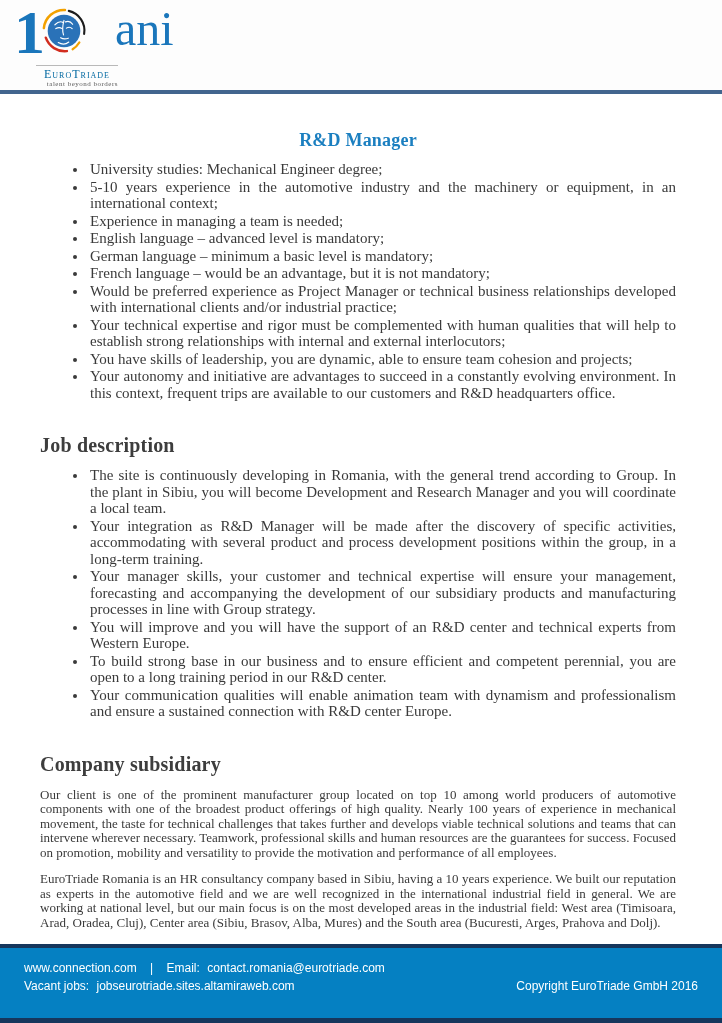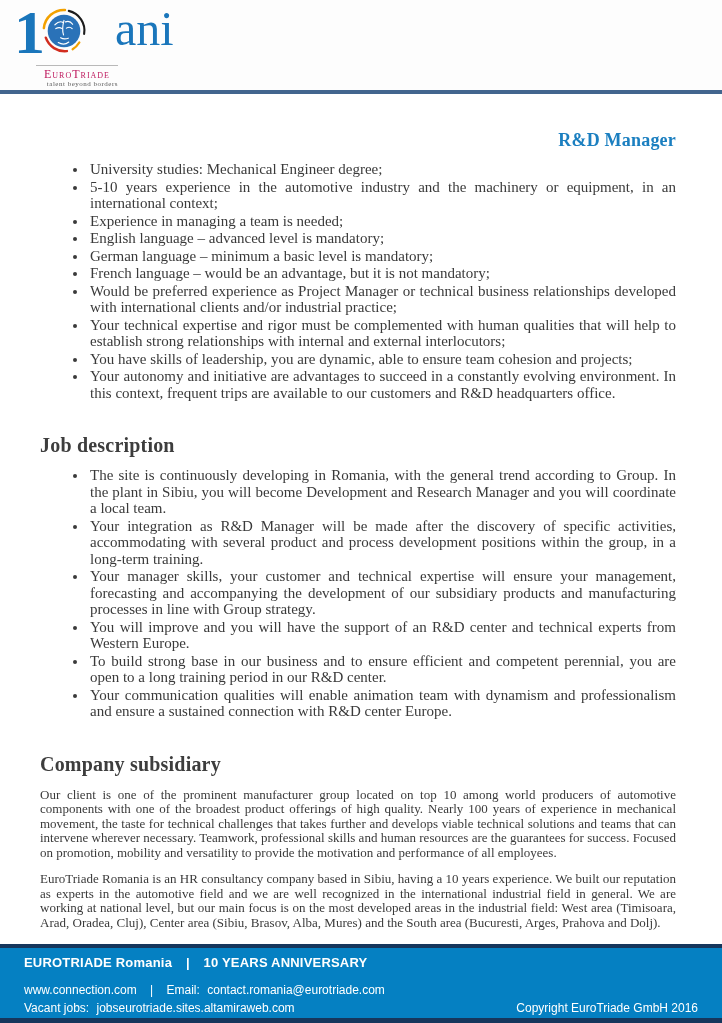--- a/index.html
+++ b/index.html
@@ -15,31 +15,31 @@
     font-family:"Liberation Serif", serif; font-weight:bold; color:#1a76bb;
     font-size:62px; line-height:56px; letter-spacing:-2px;
   }
   .logo-globe { margin:4px 0 0 -2px; }
   .logo-ani {
     font-family:"Liberation Serif", serif; color:#1a76bb; font-size:48px;
     line-height:46px; margin:2px 0 0 28px;
   }
   .logo-company {
     position:absolute; left:22px; top:61px; width:82px; text-align:center;
-    font-variant:small-caps; font-size:12px; letter-spacing:1px; color:#be185d;
+    font-variant:small-caps; font-size:12px; letter-spacing:1px; color:#0369a1;
     border-top:1px solid #b9b9b9; padding-top:1px;
   }
   .logo-tagline {
     position:absolute; left:22px; top:76px; width:82px; text-align:right;
     font-size:7px; letter-spacing:0.5px; color:#5a5a5a;
   }
   
   .content { padding:0 46px 0 40px; }
   .doc-title {
-    margin:36px 0 0; text-align:right; font-weight:bold; font-size:18px;
+    margin:36px 0 0; text-align:center; font-weight:bold; font-size:18px;
     color:#1b7fc0; letter-spacing:0.2px;
   }
   h2.section-heading {
     margin:33px 0 0; font-size:20px; font-weight:bold; color:#3d3d3d; letter-spacing:0.2px;
   }
   ul.bullets { margin:10px 0 0; padding-left:48px; }
   ul.bullets li {
     font-size:15px; line-height:1.1; text-align:justify; color:#3a3a3a;
     padding-left:2px; margin:0 0 1px 0;
   }
@@ -115,25 +115,20 @@
     </ul>
 
   <h2 class="section-heading">Company subsidiary</h2>
   <div>
       <p class="body-par">Our client is one of the prominent manufacturer group located on top 10 among world producers of automotive components with one of the broadest product offerings of high quality. Nearly 100 years of experience in mechanical movement, the taste for technical challenges that takes further and develops viable technical solutions and teams that can intervene wherever necessary. Teamwork, professional skills and human resources are the guarantees for success. Focused on promotion, mobility and versatility to provide the motivation and performance of all employees.</p>
       <p class="body-par">EuroTriade Romania is an HR consultancy company based in Sibiu, having a 10 years experience. We built our reputation as experts in the automotive field and we are well recognized in the international industrial field in general. We are working at national level, but our main focus is on the most developed areas in the industrial field: West area (Timisoara, Arad, Oradea, Cluj), Center area (Sibiu, Brasov, Alba, Mures) and the South area (Bucuresti, Arges, Prahova and Dolj).</p>
     </div>
 </div>
 
 <div class="footer">
-  <div class="footer-banner">
-    <span>EUROTRIADE Romania</span>
-    <span class="sep">|</span>
-    <span>10 YEARS ANNIVERSARY</span>
-  </div>
   <div class="footer-contact">
     <span class="link">www.connection.com</span>
     <span class="sep">|</span>
     <span>Email:</span>
     <span class="link" style="margin-left:4px;margin-top:9px;">contact.romania@eurotriade.com</span>
   </div>
   <div class="footer-bottom">
     <span>
       <span>Vacant jobs:</span>
       <span class="link" style="margin-left:4px;">jobseurotriade.sites.altamiraweb.com</span>

